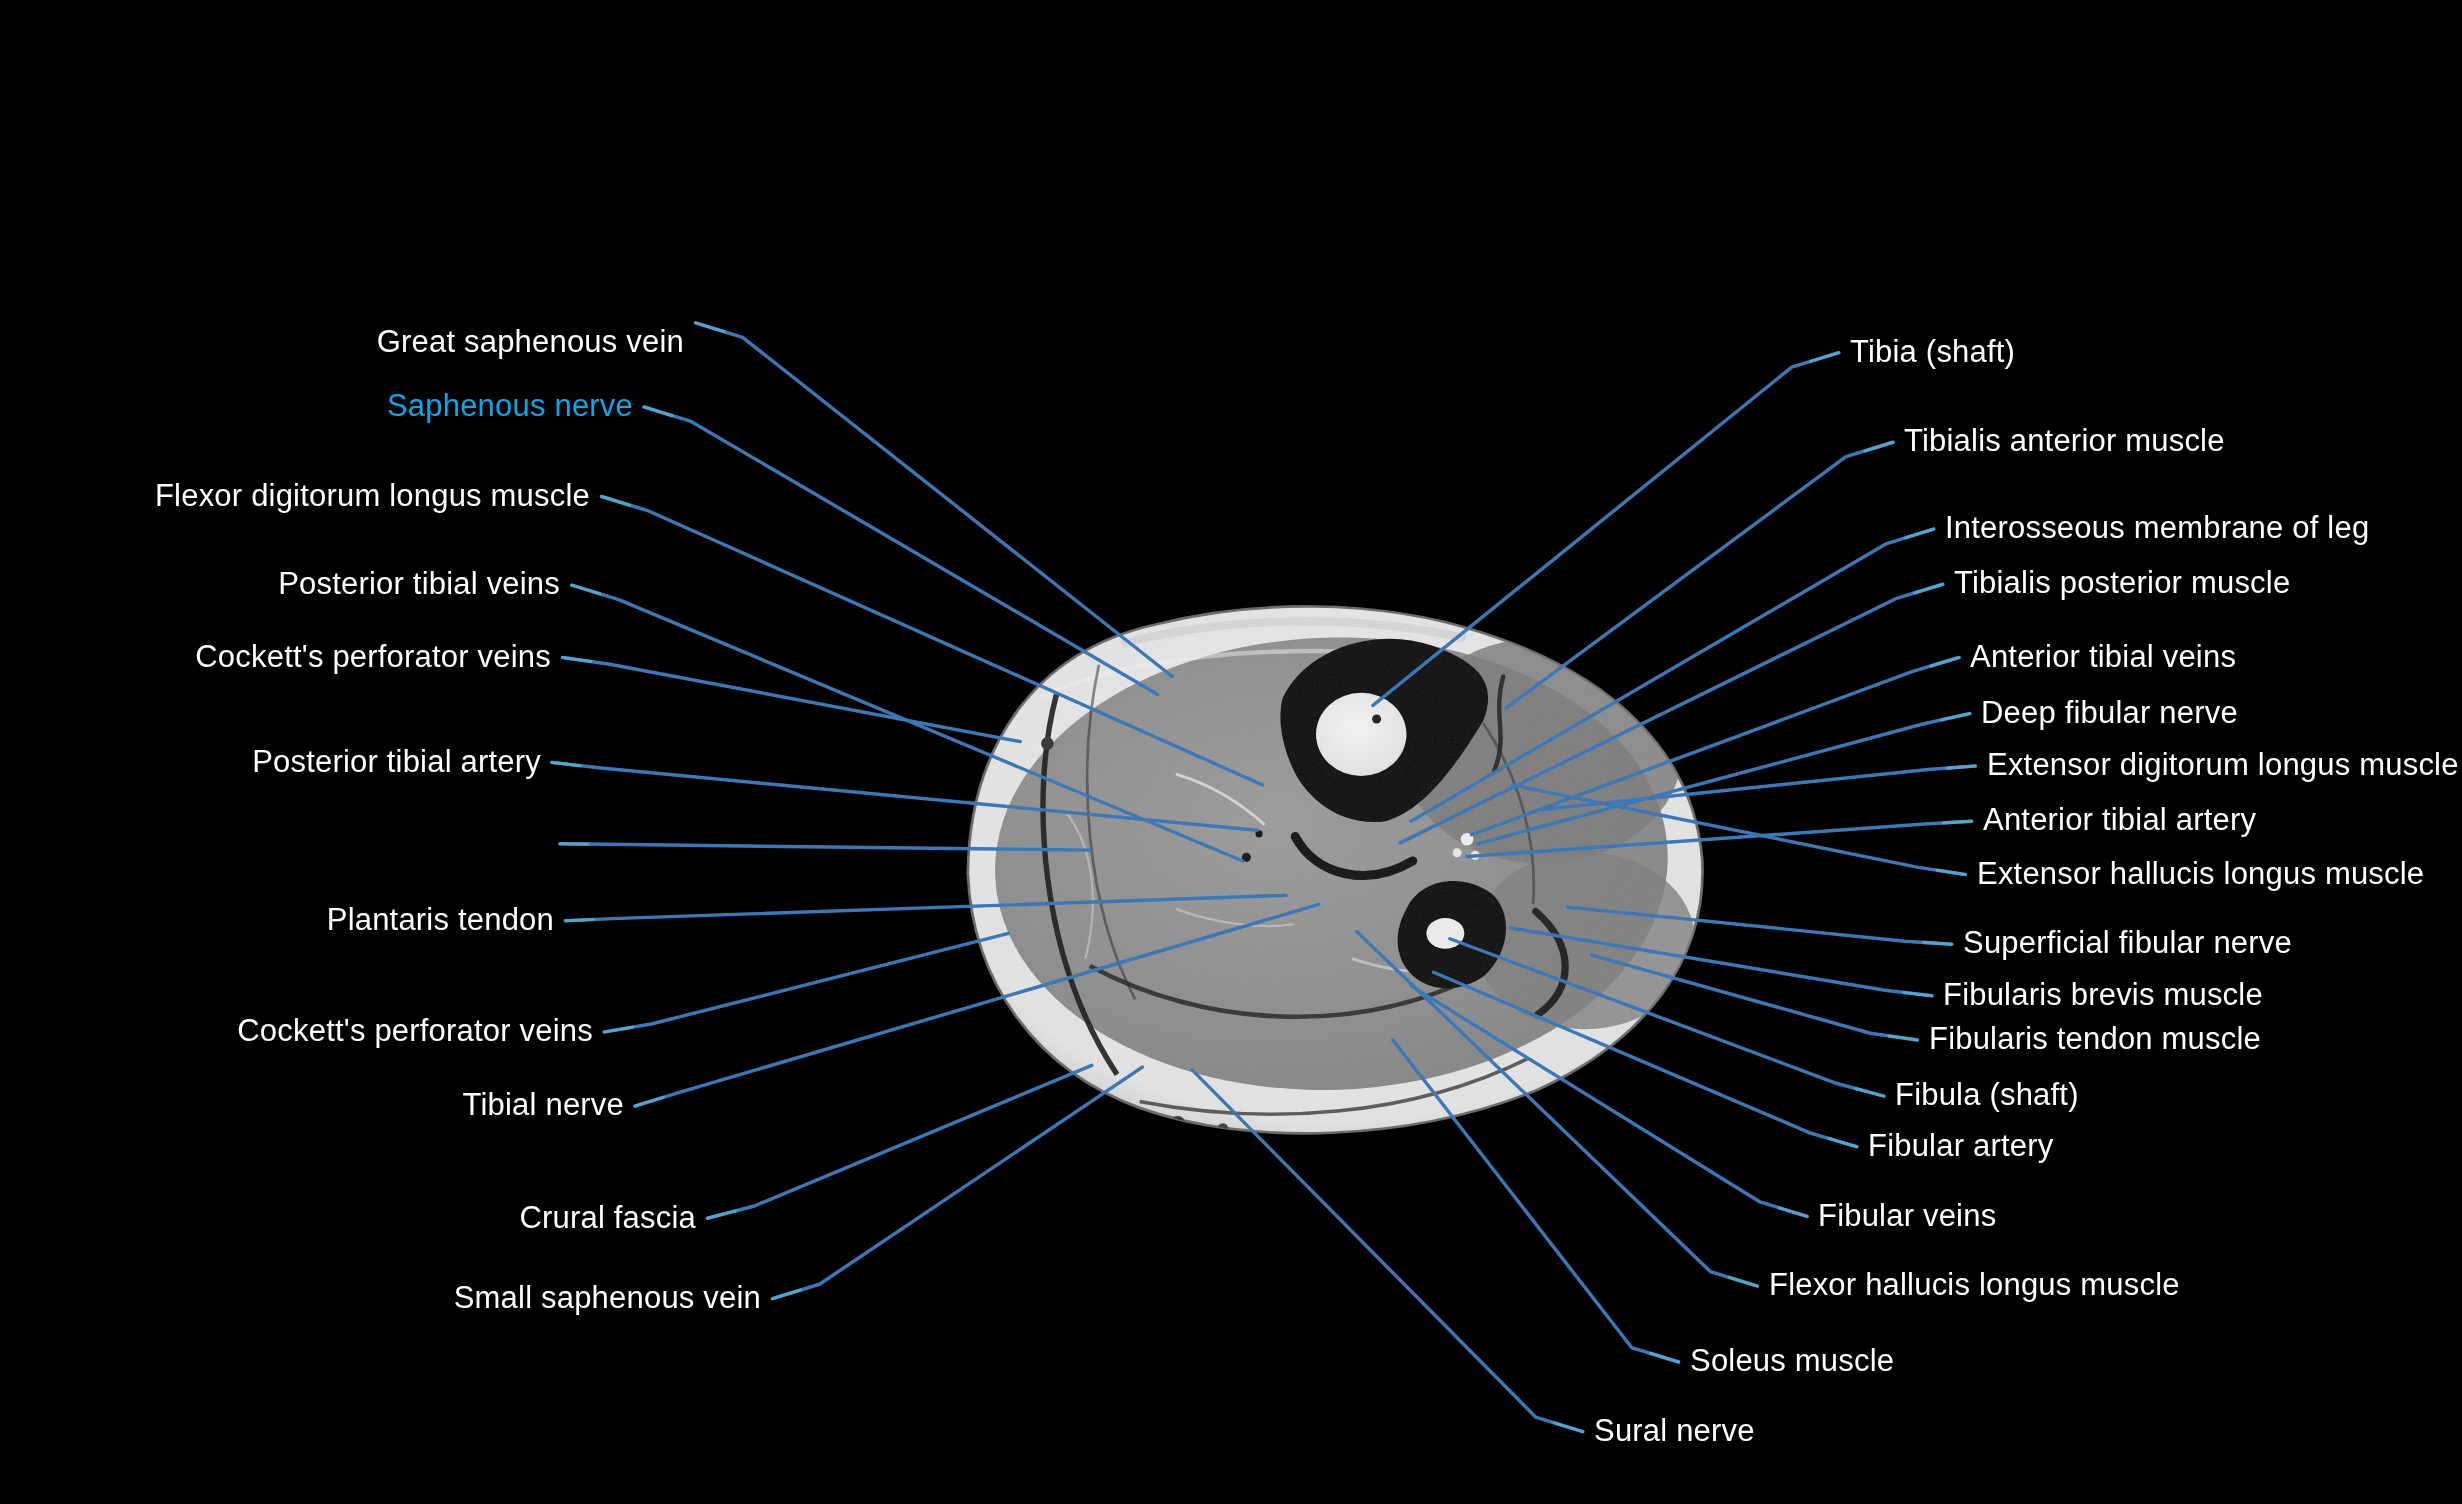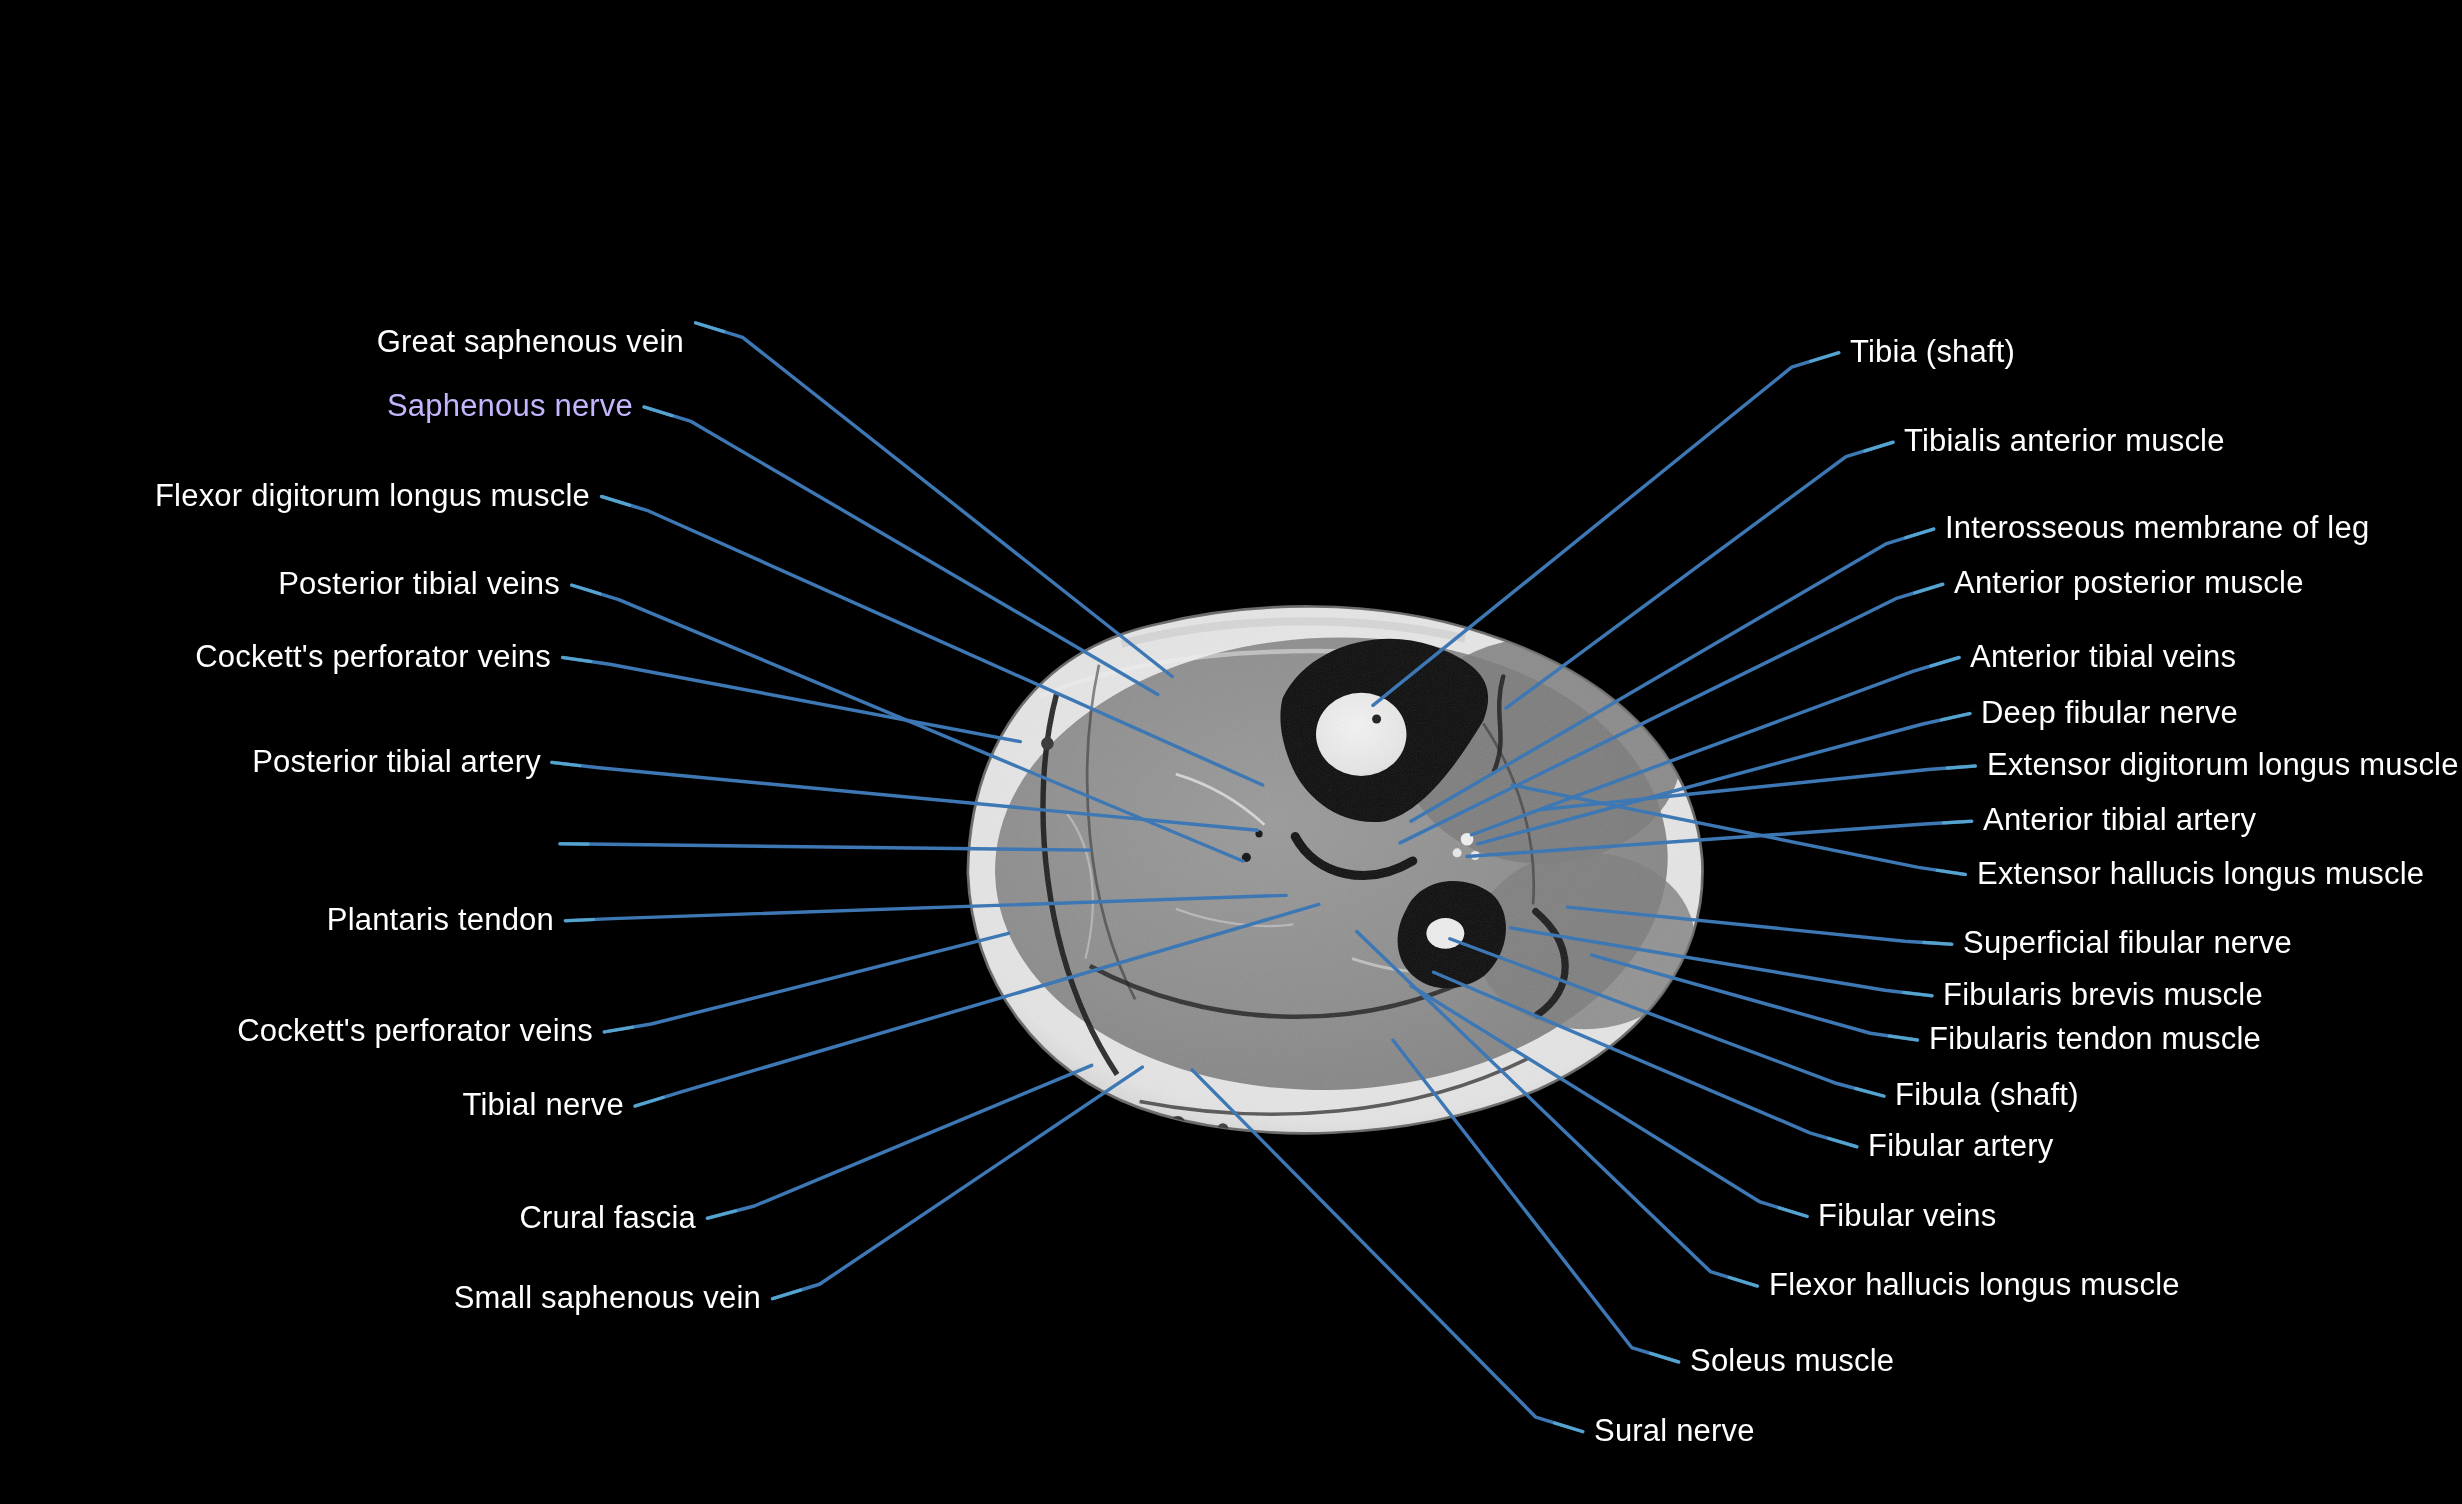--- a/index.html
+++ b/index.html
@@ -157,34 +157,34 @@
         <line x1="1943" y1="1422" x2="1911.8" y2="1412.4" stroke="#55a4cd" stroke-width="3.4" stroke-linecap="round"></line>
         <polyline points="1856,1506 1804,1490 1540,1150" fill="none" stroke="#3d78b5" stroke-width="3.8" stroke-linejoin="round" stroke-linecap="round"></polyline>
         <line x1="1856" y1="1506" x2="1824.8" y2="1496.4" stroke="#55a4cd" stroke-width="3.4" stroke-linecap="round"></line>
         <polyline points="1750,1583 1698,1567 1318,1183" fill="none" stroke="#3d78b5" stroke-width="3.8" stroke-linejoin="round" stroke-linecap="round"></polyline>
         <line x1="1750" y1="1583" x2="1718.8" y2="1573.4" stroke="#55a4cd" stroke-width="3.4" stroke-linecap="round"></line>
       </g>
   </svg>
 
   <div id="labels">
       <div class="lbl left" style="color: rgb(255, 255, 255); top: 323px; right: 1778px; margin-top: 20px;">Great saphenous vein</div>
-      <div class="lbl left" style="color: #c4b5fd; top: 407px; right: 1829px;">Saphenous nerve</div>
+      <div class="lbl left" style="color: #0ea5e9; top: 407px; right: 1829px;">Saphenous nerve</div>
       <div class="lbl left" style="color: rgb(255, 255, 255); top: 497px; right: 1872px;">Flexor digitorum longus muscle</div>
       <div class="lbl left" style="color: rgb(255, 255, 255); top: 585px; right: 1902px;">Posterior tibial veins</div>
       <div class="lbl left" style="color: rgb(255, 255, 255); top: 658px; right: 1911px;">Cockett's perforator veins</div>
       <div class="lbl left" style="color: rgb(255, 255, 255); top: 763px; right: 1921px;">Posterior tibial artery</div>
       <div class="lbl left" style="color: rgb(255, 255, 255); top: 921px; right: 1908px;">Plantaris tendon</div>
       <div class="lbl left" style="color: rgb(255, 255, 255); top: 1032px; right: 1869px;">Cockett's perforator veins</div>
       <div class="lbl left" style="color: rgb(255, 255, 255); top: 1106px; right: 1838px;">Tibial nerve</div>
       <div class="lbl left" style="color: rgb(255, 255, 255); top: 1219px; right: 1766px;">Crural fascia</div>
       <div class="lbl left" style="color: rgb(255, 255, 255); top: 1299px; right: 1701px;">Small saphenous vein</div>
       <div class="lbl right" style="color: rgb(255, 255, 255); top: 353px; left: 1850px;">Tibia (shaft)</div>
       <div class="lbl right" style="color: rgb(255, 255, 255); top: 442px; left: 1904px;">Tibialis anterior muscle</div>
       <div class="lbl right" style="color: rgb(255, 255, 255); top: 529px; left: 1945px;">Interosseous membrane of leg</div>
-      <div class="lbl right" style="color: rgb(255, 255, 255); top: 584px; left: 1954px;">Anterior posterior muscle</div>
+      <div class="lbl right" style="color: rgb(255, 255, 255); top: 584px; left: 1954px;">Tibialis posterior muscle</div>
       <div class="lbl right" style="color: rgb(255, 255, 255); top: 658px; left: 1970px;">Anterior tibial veins</div>
       <div class="lbl right" style="color: rgb(255, 255, 255); top: 714px; left: 1981px;">Deep fibular nerve</div>
       <div class="lbl right" style="color: rgb(255, 255, 255); top: 766px; left: 1987px;">Extensor digitorum longus muscle</div>
       <div class="lbl right" style="color: rgb(255, 255, 255); top: 821px; left: 1983px;">Anterior tibial artery</div>
       <div class="lbl right" style="color: rgb(255, 255, 255); top: 875px; left: 1977px;">Extensor hallucis longus muscle</div>
       <div class="lbl right" style="color: rgb(255, 255, 255); top: 944px; left: 1963px;">Superficial fibular nerve</div>
       <div class="lbl right" style="color: rgb(255, 255, 255); top: 996px; left: 1943px;">Fibularis brevis muscle</div>
       <div class="lbl right" style="color: rgb(255, 255, 255); top: 1040px; left: 1929px;">Fibularis tendon muscle</div>
       <div class="lbl right" style="color: rgb(255, 255, 255); top: 1096px; left: 1895px;">Fibula (shaft)</div>
       <div class="lbl right" style="color: rgb(255, 255, 255); top: 1147px; left: 1868px;">Fibular artery</div>

